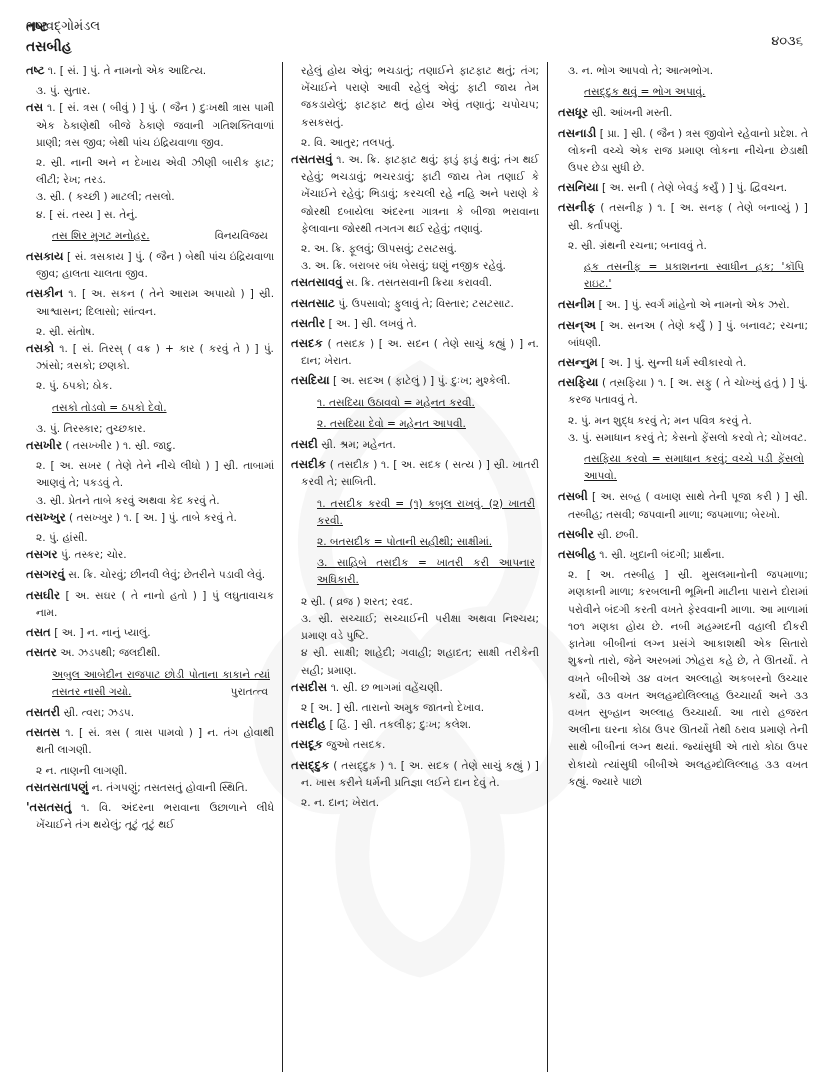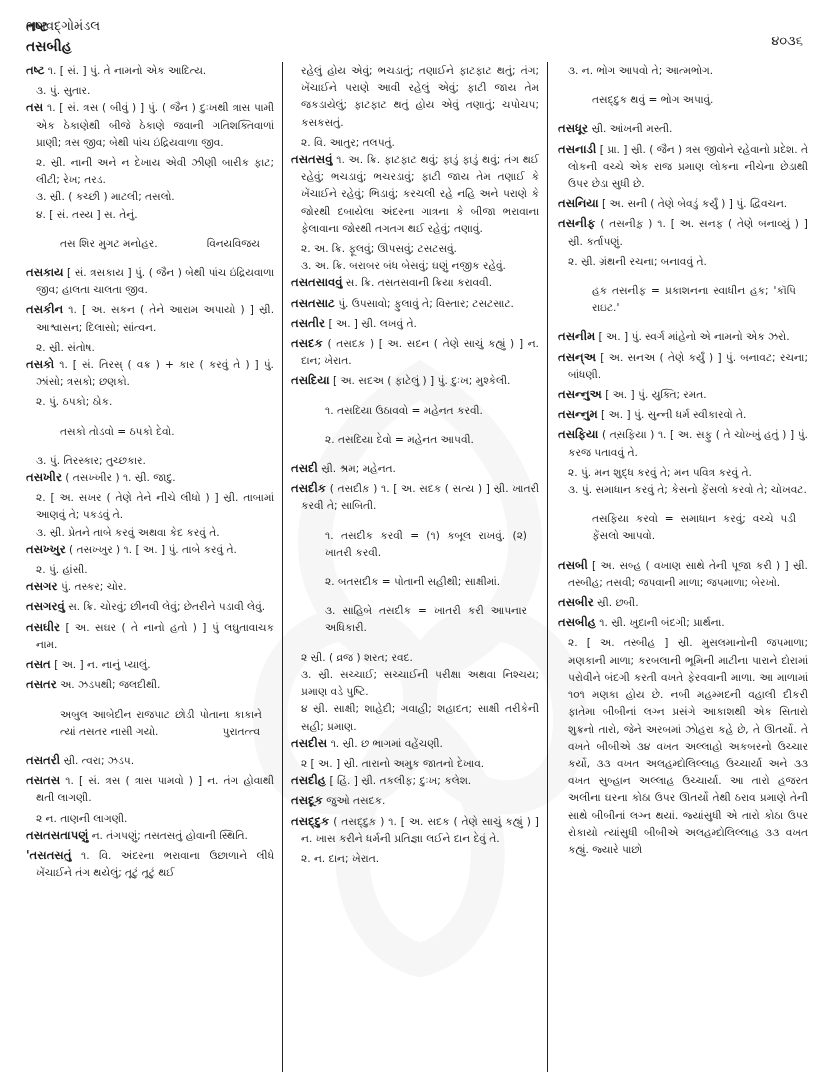--- a/index.html
+++ b/index.html
@@ -20,21 +20,21 @@
     .running-head .right { position: absolute; right: 0; top: 15px; font-weight: normal; font-size: 13px; }
     .guide-word-2 { position: absolute; top: 38px; left: 26px; font-size: 14px; font-weight: bold; }
     .columns { position: absolute; top: 62px; left: 26px; right: 18px; bottom: 4px; display: flex; }
     .col { flex: 0 0 auto; overflow: hidden; font-size: 10.6px; line-height: 17.2px; text-align: justify; }
     .col-1 { width: 248px; padding-right: 8px; }
     .col-2 { width: 248px; padding: 0 8px 0 8px; border-left: 1.2px solid #222; }
     .col-3 { width: 250px; padding-left: 10px; border-left: 1.2px solid #222; }
     .entry { margin: 0 0 3px 0; padding-left: 10px; text-indent: -10px; }
     .entry .hw { font-weight: bold; font-size: 11.6px; }
     .sense { padding-left: 10px; margin: 0; }
-    .example { padding-left: 22px; margin: 12px; }
+    .example { padding-left: 22px; margin: 4px; text-decoration: underline; }
     .citation { float: right; padding-right: 2px; }
     .cont { margin: 0 0 3px 0; padding-left: 10px; }
   </style>
 </head>
 <body>
 
 <svg class="watermark" viewBox="0 0 380 640">
   <g fill="none" stroke="#888" stroke-width="34">
     <path d="M190 40 C 60 120, 40 280, 190 330 C 340 280, 320 120, 190 40 Z"></path>
     <path d="M40 380 C 40 260, 190 250, 190 360 C 190 470, 40 500, 40 380 Z"></path>
@@ -184,23 +184,20 @@
         <div class="sense">૨. સ્રી. ગ્રંથની રચના; બનાવવું તે.</div>
         <div class="example"><span>હક તસનીફ = પ્રકાશનના સ્વાધીન હક; 'કૉપિ રાઇટ.'</span></div>
       </div>
       <div class="entry-block">
         <div class="entry"><span class="hw">તસનીમ</span> <span class="def">[ અ. ] પું. સ્વર્ગ માંહેનો એ નામનો એક ઝરો.</span></div>
       </div>
       <div class="entry-block">
         <div class="entry"><span class="hw">તસન્અ</span> <span class="def">[ અ. સનઅ ( તેણે કર્યું ) ] પું. બનાવટ; રચના; બાંધણી.</span></div>
       </div>
       <div class="entry-block">
-        <div class="entry"><span class="hw">તસન્નુઅ</span> <span class="def">[ અ. ] પું. યુક્તિ; રમત.</span></div>
-      </div>
-      <div class="entry-block">
         <div class="entry"><span class="hw">તસન્નુમ</span> <span class="def">[ અ. ] પું. સુન્ની ધર્મ સ્વીકારવો તે.</span></div>
       </div>
       <div class="entry-block">
         <div class="entry"><span class="hw">તસફિયા</span> <span class="def">( તસફિ઼યા ) ૧. [ અ. સફુ ( તે ચોખ્ખું હતું ) ] પું. કરજ પતાવવું તે.</span></div>
         <div class="sense">૨. પું. મન શુદ્ધ કરવું તે; મન પવિત્ર કરવું તે.</div>
         <div class="sense">૩. પું. સમાધાન કરવું તે; કેસનો ફેંસલો કરવો તે; ચોખવટ.</div>
         <div class="example"><span>તસફિયા કરવો = સમાધાન કરવું; વચ્ચે પડી ફેંસલો આપવો.</span></div>
       </div>
       <div class="entry-block">
         <div class="entry"><span class="hw">તસબી</span> <span class="def">[ અ. સબ્હ ( વખાણ સાથે તેની પૂજા કરી ) ] સ્રી. તસ્બીહ; તસવી; જપવાની માળા; જપમાળા; બેરખો.</span></div>

